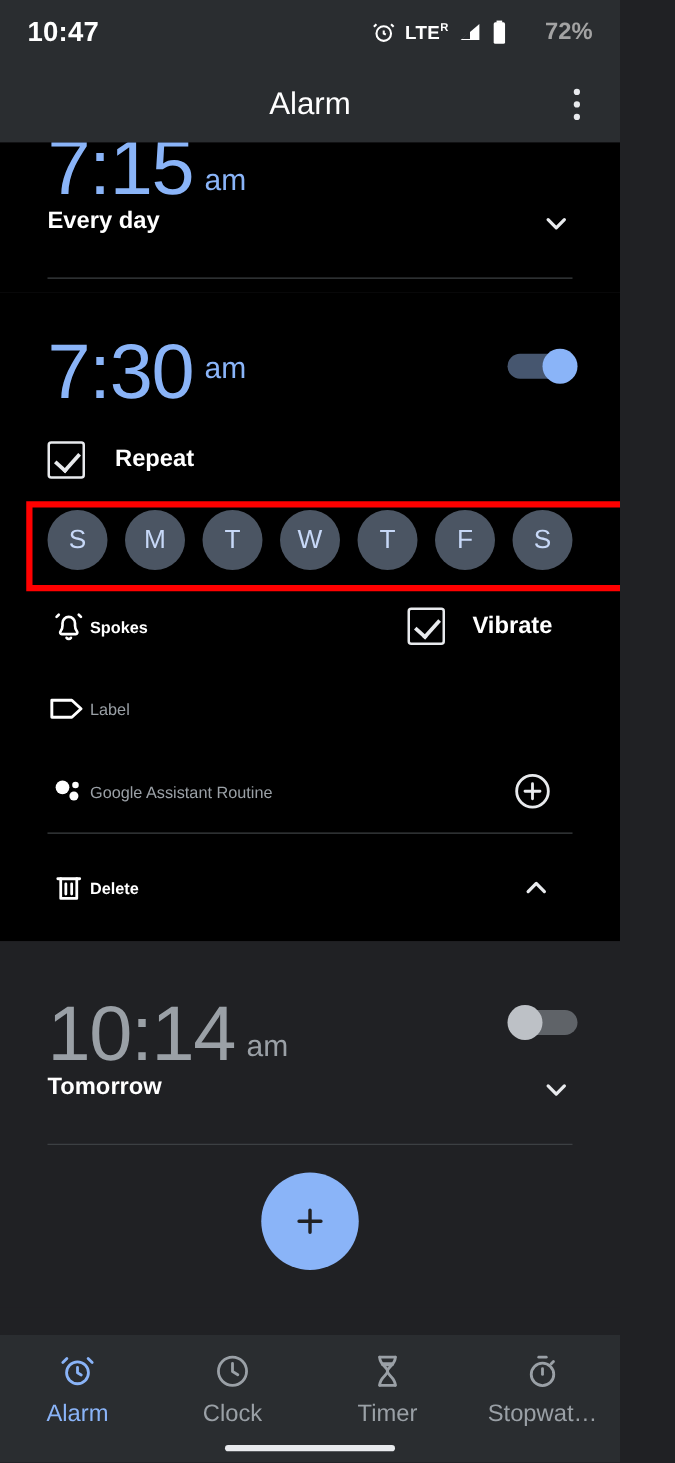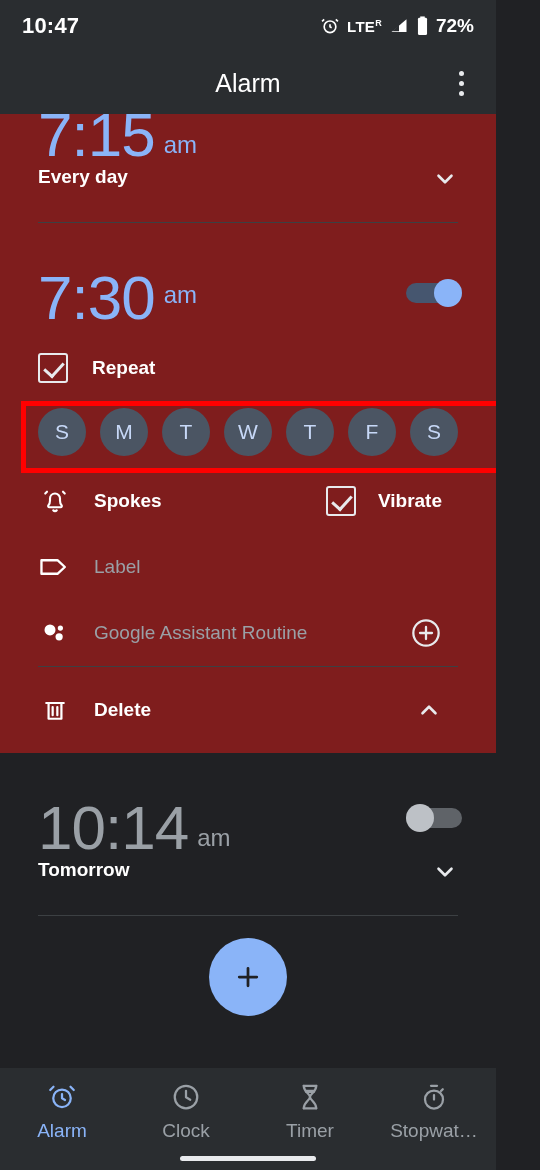--- a/index.html
+++ b/index.html
@@ -17,41 +17,41 @@
   .statusbar {
     height:52px; background:#2A2D30;
     display:flex; align-items:center; justify-content:space-between;
     padding:0 22px;
   }
   .status-time { font-size:22px; font-weight:bold; color:#ffffff; letter-spacing:.2px; }
   .status-right { display:flex; align-items:center; gap:7px;text-align:center; }
   .status-right svg { display:block; }
   .lte { font-size:15px; font-weight:bold; color:#ffffff; letter-spacing:.3px; position:relative; }
   .lte sup { font-size:9px; vertical-align:super; font-weight:bold; }
-  .batt-pct { font-size:19px; font-weight:bold; color:#ffffff; }
+  .batt-pct { font-size:19px; font-weight:bold; color:#a3a3a3;margin-left:23px; }
 
   
   .appbar {
     height:62px; background:#2A2D30;
     display:flex; align-items:center; justify-content:center;
     position:relative;
   }
   .appbar-title { font-size:25px; color:#ffffff; font-weight:normal; }
   .overflow {
     position:absolute; right:18px; top:50%; transform:translateY(-50%);
     width:34px; height:40px; display:flex; flex-direction:column;
     align-items:center; justify-content:center; gap:5px; cursor:pointer;
   }
   .overflow i { width:5px; height:5px; border-radius:50%; background:#e8eaed; display:block; }
 
   
   .content { position:absolute; top:114px; left:0; right:0; bottom:0; background:#202124; }
 
   
-  .alarm-card { background:#7f1d1d; position:relative; }
+  .alarm-card { background:#000000; position:relative; }
   .alarm-card.collapsed-top { height:120px; overflow:hidden; }
   .alarm-card.plain { background:#202124; }
 
   .time-row { display:flex; align-items:flex-end; padding:0 38px; position:relative; }
   .time-main { font-size:62px; line-height:1; color:#8AB4F8; font-weight:normal; letter-spacing:-1px; }
   .time-ampm { font-size:24px; color:#8AB4F8; margin-left:9px; margin-bottom:7px; }
   .time-main.off { color:#9AA0A6; }
   .time-ampm.off { color:#9AA0A6; }
 
   .toggle { position:absolute; right:34px; width:56px; height:30px; cursor:pointer; }
@@ -91,21 +91,21 @@
     font-size:21px; color:#C7D8F7; cursor:pointer; user-select:none;
   }
   .redbox {
     position:absolute; left:21px; top:3px; width:497px; height:72px;
     border:5px solid #FF0000; pointer-events:none;
   }
 
   
   .opt-row { display:flex; align-items:center; padding:0 38px; height:66px; position:relative; }
   .opt-icon { width:34px; height:34px; flex:none; display:flex; align-items:center; justify-content:center; }
-  .opt-text { font-size:19px; font-weight:bold; color:#ffffff; margin-left:22px; }
+  .opt-text { font-size:13px; font-weight:bold; color:#ffffff; }
   .opt-text.dim { color:#9AA0A6; font-weight:normal; }
   .opt-right { position:absolute; right:54px; display:flex; align-items:center; }
   .vib-label { font-size:19px; font-weight:bold; color:#ffffff; margin-left:22px; }
 
   
   .fab-area { height:130px; position:relative; background:#202124; }
   .fab {
     position:absolute; left:50%; top:22px; transform:translateX(-50%);
     width:78px; height:78px; border-radius:50%; background:#8AB4F8;
     display:flex; align-items:center; justify-content:center; cursor:pointer;

